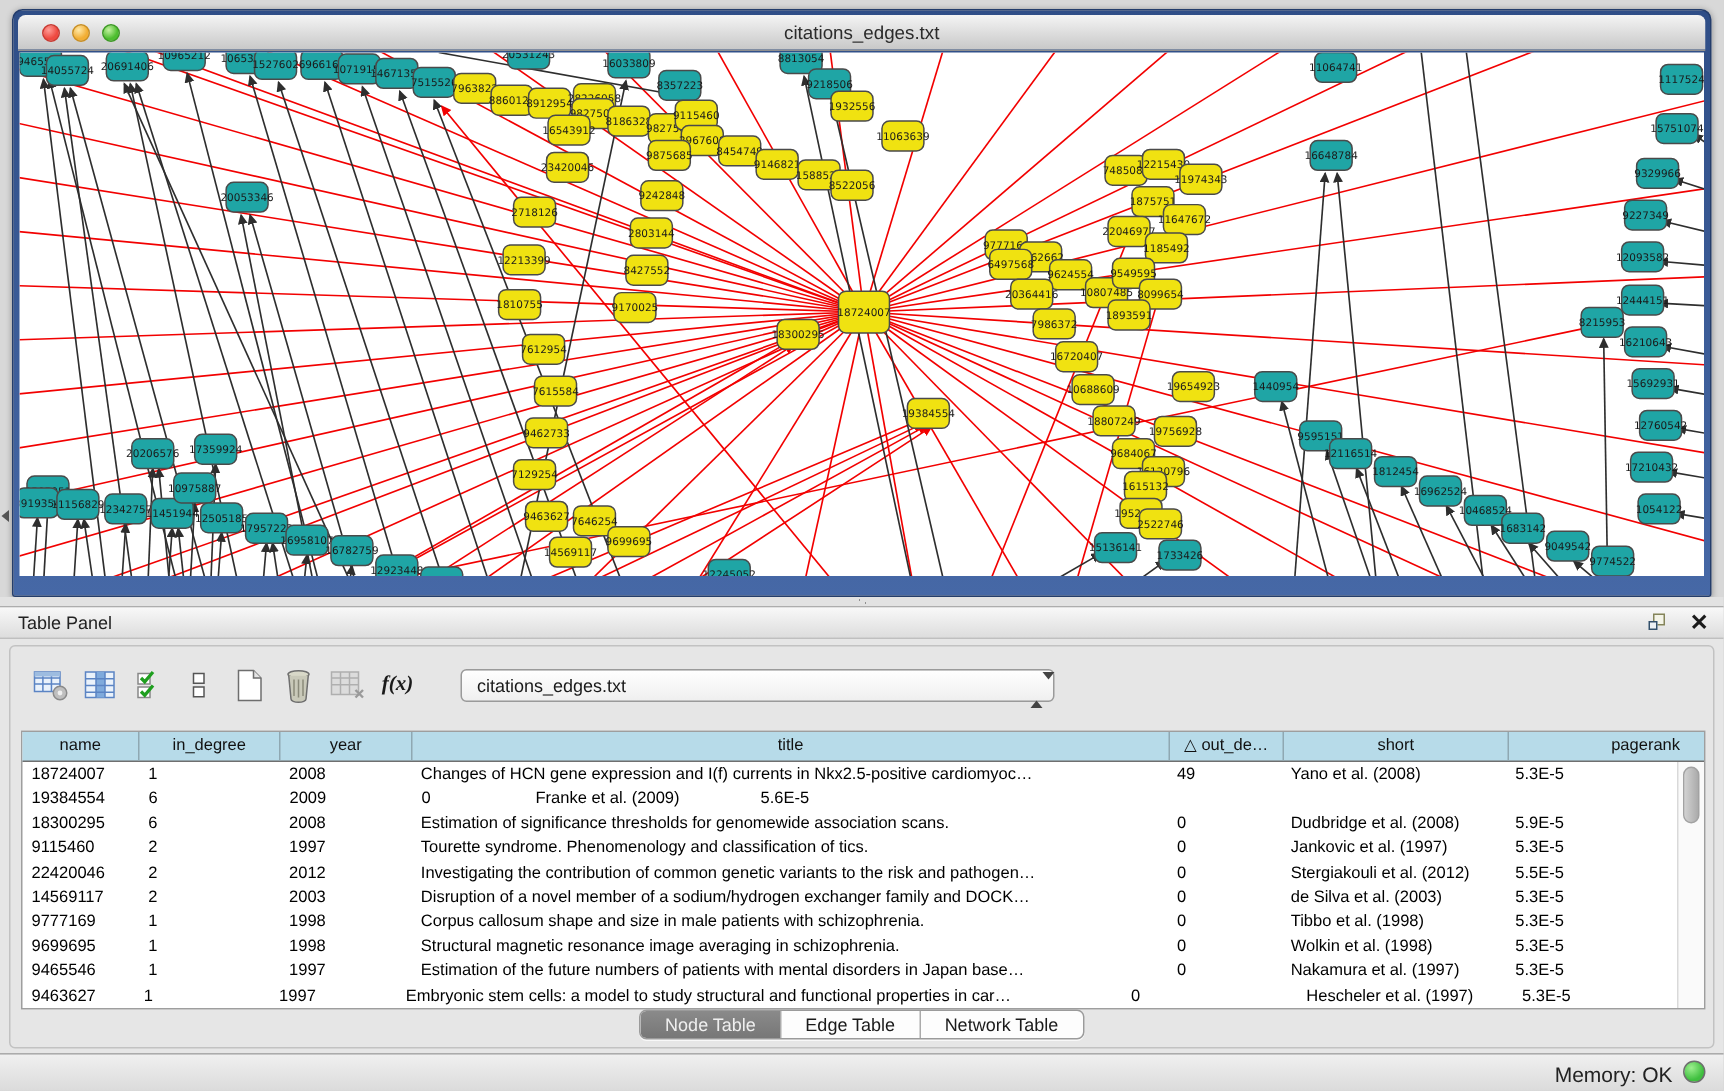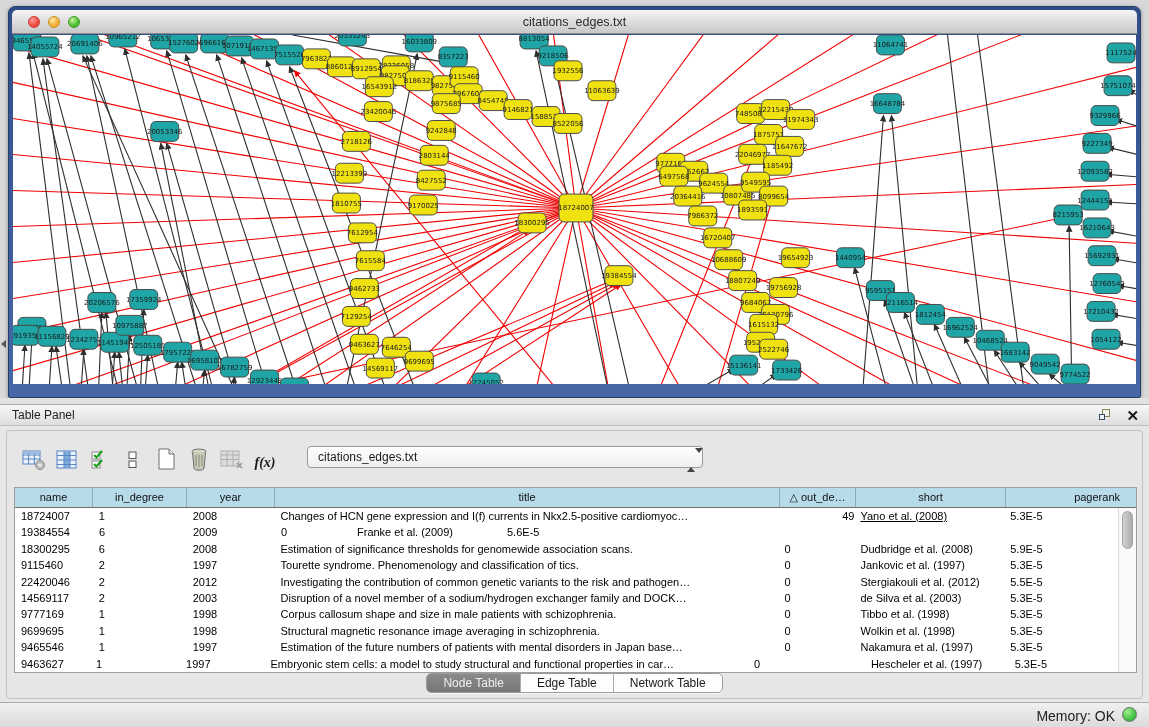--- a/index.html
+++ b/index.html
@@ -35,21 +35,21 @@
     font-size:12px; color:#222; line-height:20px; padding-left:12px; }
   .ph-icons { position:absolute; right:10px; top:0; height:21px; display:flex; align-items:center; gap:14px; }
   .float-icon { position:relative; width:13px; height:13px; }
   .float-icon .sq1 { position:absolute; left:3px; top:0; width:8px; height:8px; border:1px solid #84845A; background:#F4F4E8; }
   .float-icon .sq2 { position:absolute; left:0; top:5px; width:6px; height:6px; border:1px solid #33506B; background:#EDF1F4; }
   .close-x { font-size:15px; font-weight:bold; color:#1A1A1A; line-height:15px; cursor:default; }
 
   .panel-body { position:absolute; left:6px; top:25px; width:1137px; height:269px;
     background:#E6E6E6; border:1px solid #C2C2C2; border-radius:4px; }
   .toolbar { position:absolute; left:0; top:6px; height:40px; display:flex; align-items:center; padding-left:12px; }
-  .tbtn { width:30px; height:28px; display:flex; align-items:flex-end; justify-content:center; margin-right:3px; }
+  .tbtn { width:30px; height:28px; display:flex; align-items:center; justify-content:center; margin-right:3px; }
   .fx { font-family:"Liberation Serif", serif; font-style:italic; font-weight:bold; font-size:14px; color:#1A1A1A; }
   .combo { position:relative; width:396px; height:22px; margin-left:24px;
     border:1px solid #9A9A9A; border-radius:4px; background:linear-gradient(#FFFFFF,#EFEFEF);
     font-size:12px; color:#1A1A1A; line-height:20px; padding-left:10px; }
   .combo .arrows { position:absolute; right:6px; top:3px; width:9px; height:16px; }
   .combo .up { width:0;height:0;margin:1px auto 2px; border-left:4px solid transparent;border-right:4px solid transparent;border-bottom:5px solid #444; }
   .combo .down { width:0;height:0;margin:0 auto; border-left:4px solid transparent;border-right:4px solid transparent;border-top:5px solid #444; }
 
   .tbl { position:absolute; left:7px; top:56px; width:1123px; height:186px; background:#FFFFFF; border:1px solid #9E9E9E; }
   .tbl-head { display:flex; height:20px; background:#B7DBE9; border-bottom:1px solid #6F6F6F; }
@@ -787,22 +787,22 @@
           <div class="th" style="width: 76px;">△ out_de…</div>
           <div class="th" style="width: 150px;">short</div>
           <div class="th" style="width: 114px; text-align: right;">pagerank</div>
         </div>
       <div class="tbl-rows" id="tblrows">
           <div class="tr">
             <div class="td" style="width: 78px;">18724007</div>
             <div class="td" style="width: 94px;">1</div>
             <div class="td" style="width: 88px;">2008</div>
             <div class="td" style="width: 505px;">Changes of HCN gene expression and I(f) currents in Nkx2.5-positive cardiomyoc…</div>
-            <div class="td" style="width: 76px; text-align: right;">49</div>
-            <div class="td" style="width: 150px; text-decoration: underline;">Yano et al. (2008)</div>
+            <div class="td" style="width: 76px;">49</div>
+            <div class="td" style="width: 150px;">Yano et al. (2008)</div>
             <div class="td" style="width: 114px;">5.3E-5</div>
           </div>
           <div class="tr">
             <div class="td" style="width: 78px;">19384554</div>
             <div class="td" style="width: 94px;">6</div>
             <div class="td" style="width: 88px;">2009</div>
             <div class="td" style="width: 76px;">0</div>
             <div class="td" style="width: 150px;">Franke et al. (2009)</div>
             <div class="td" style="width: 114px;">5.6E-5</div>
           </div>

